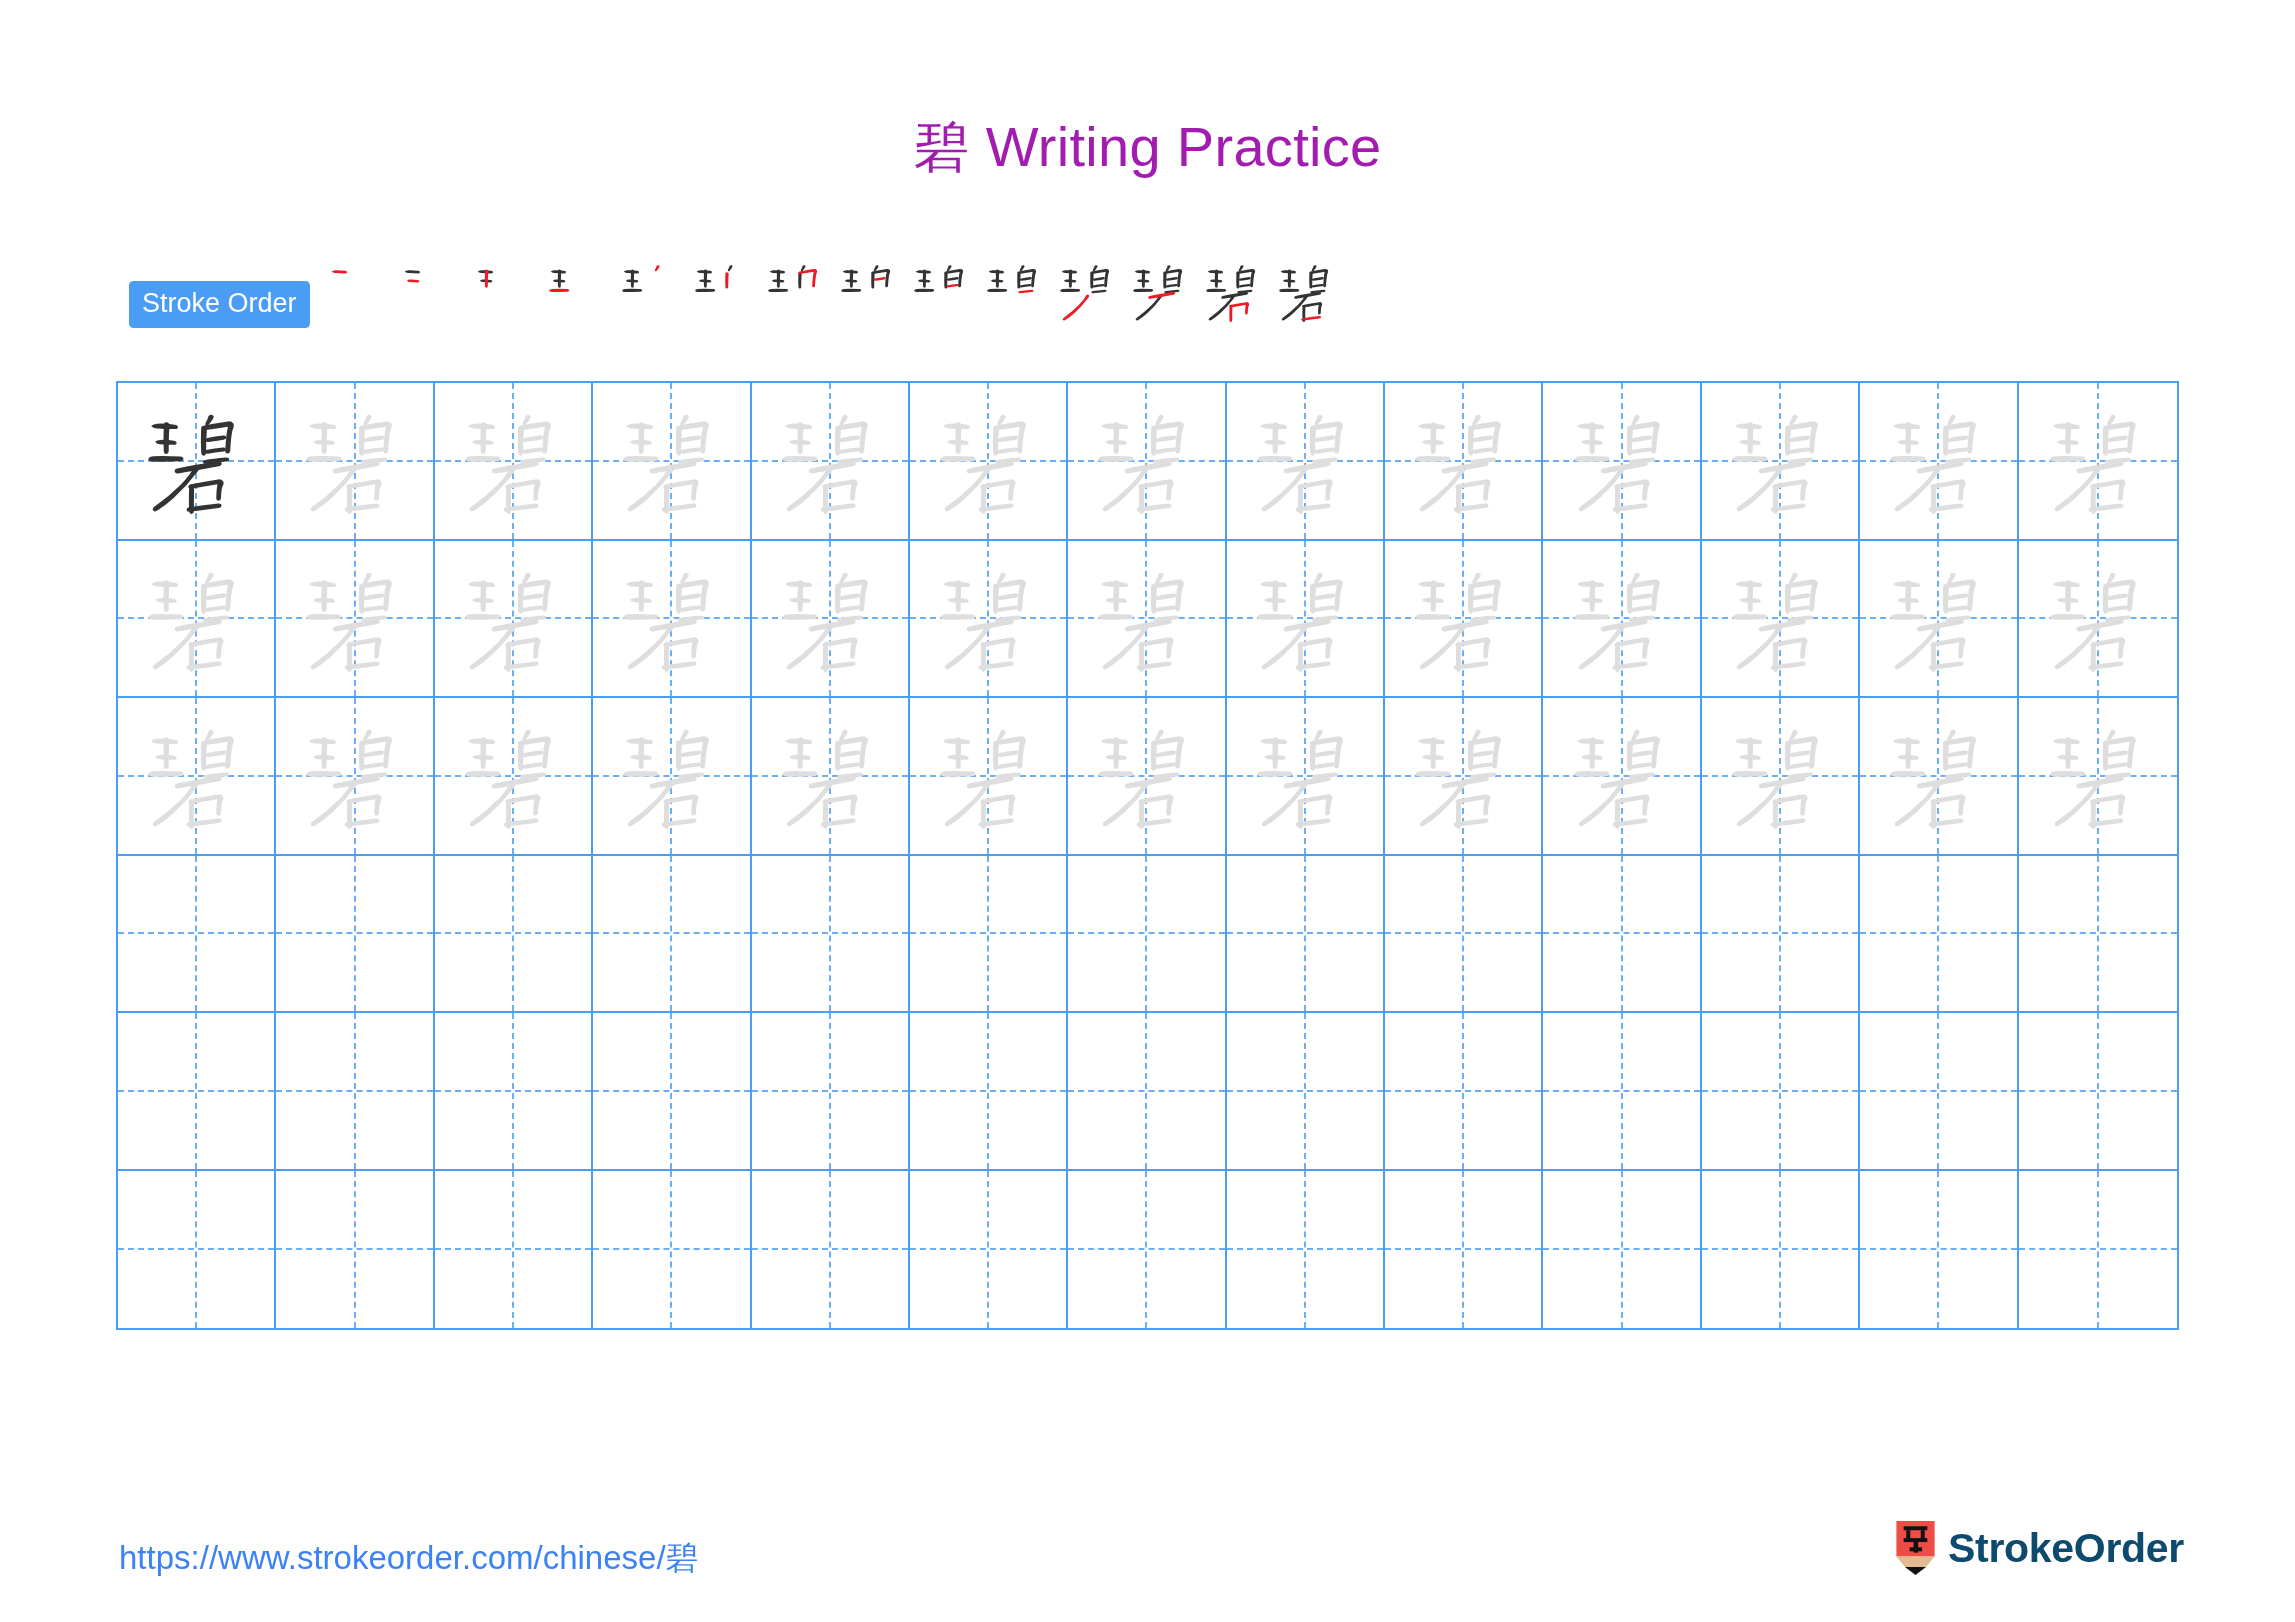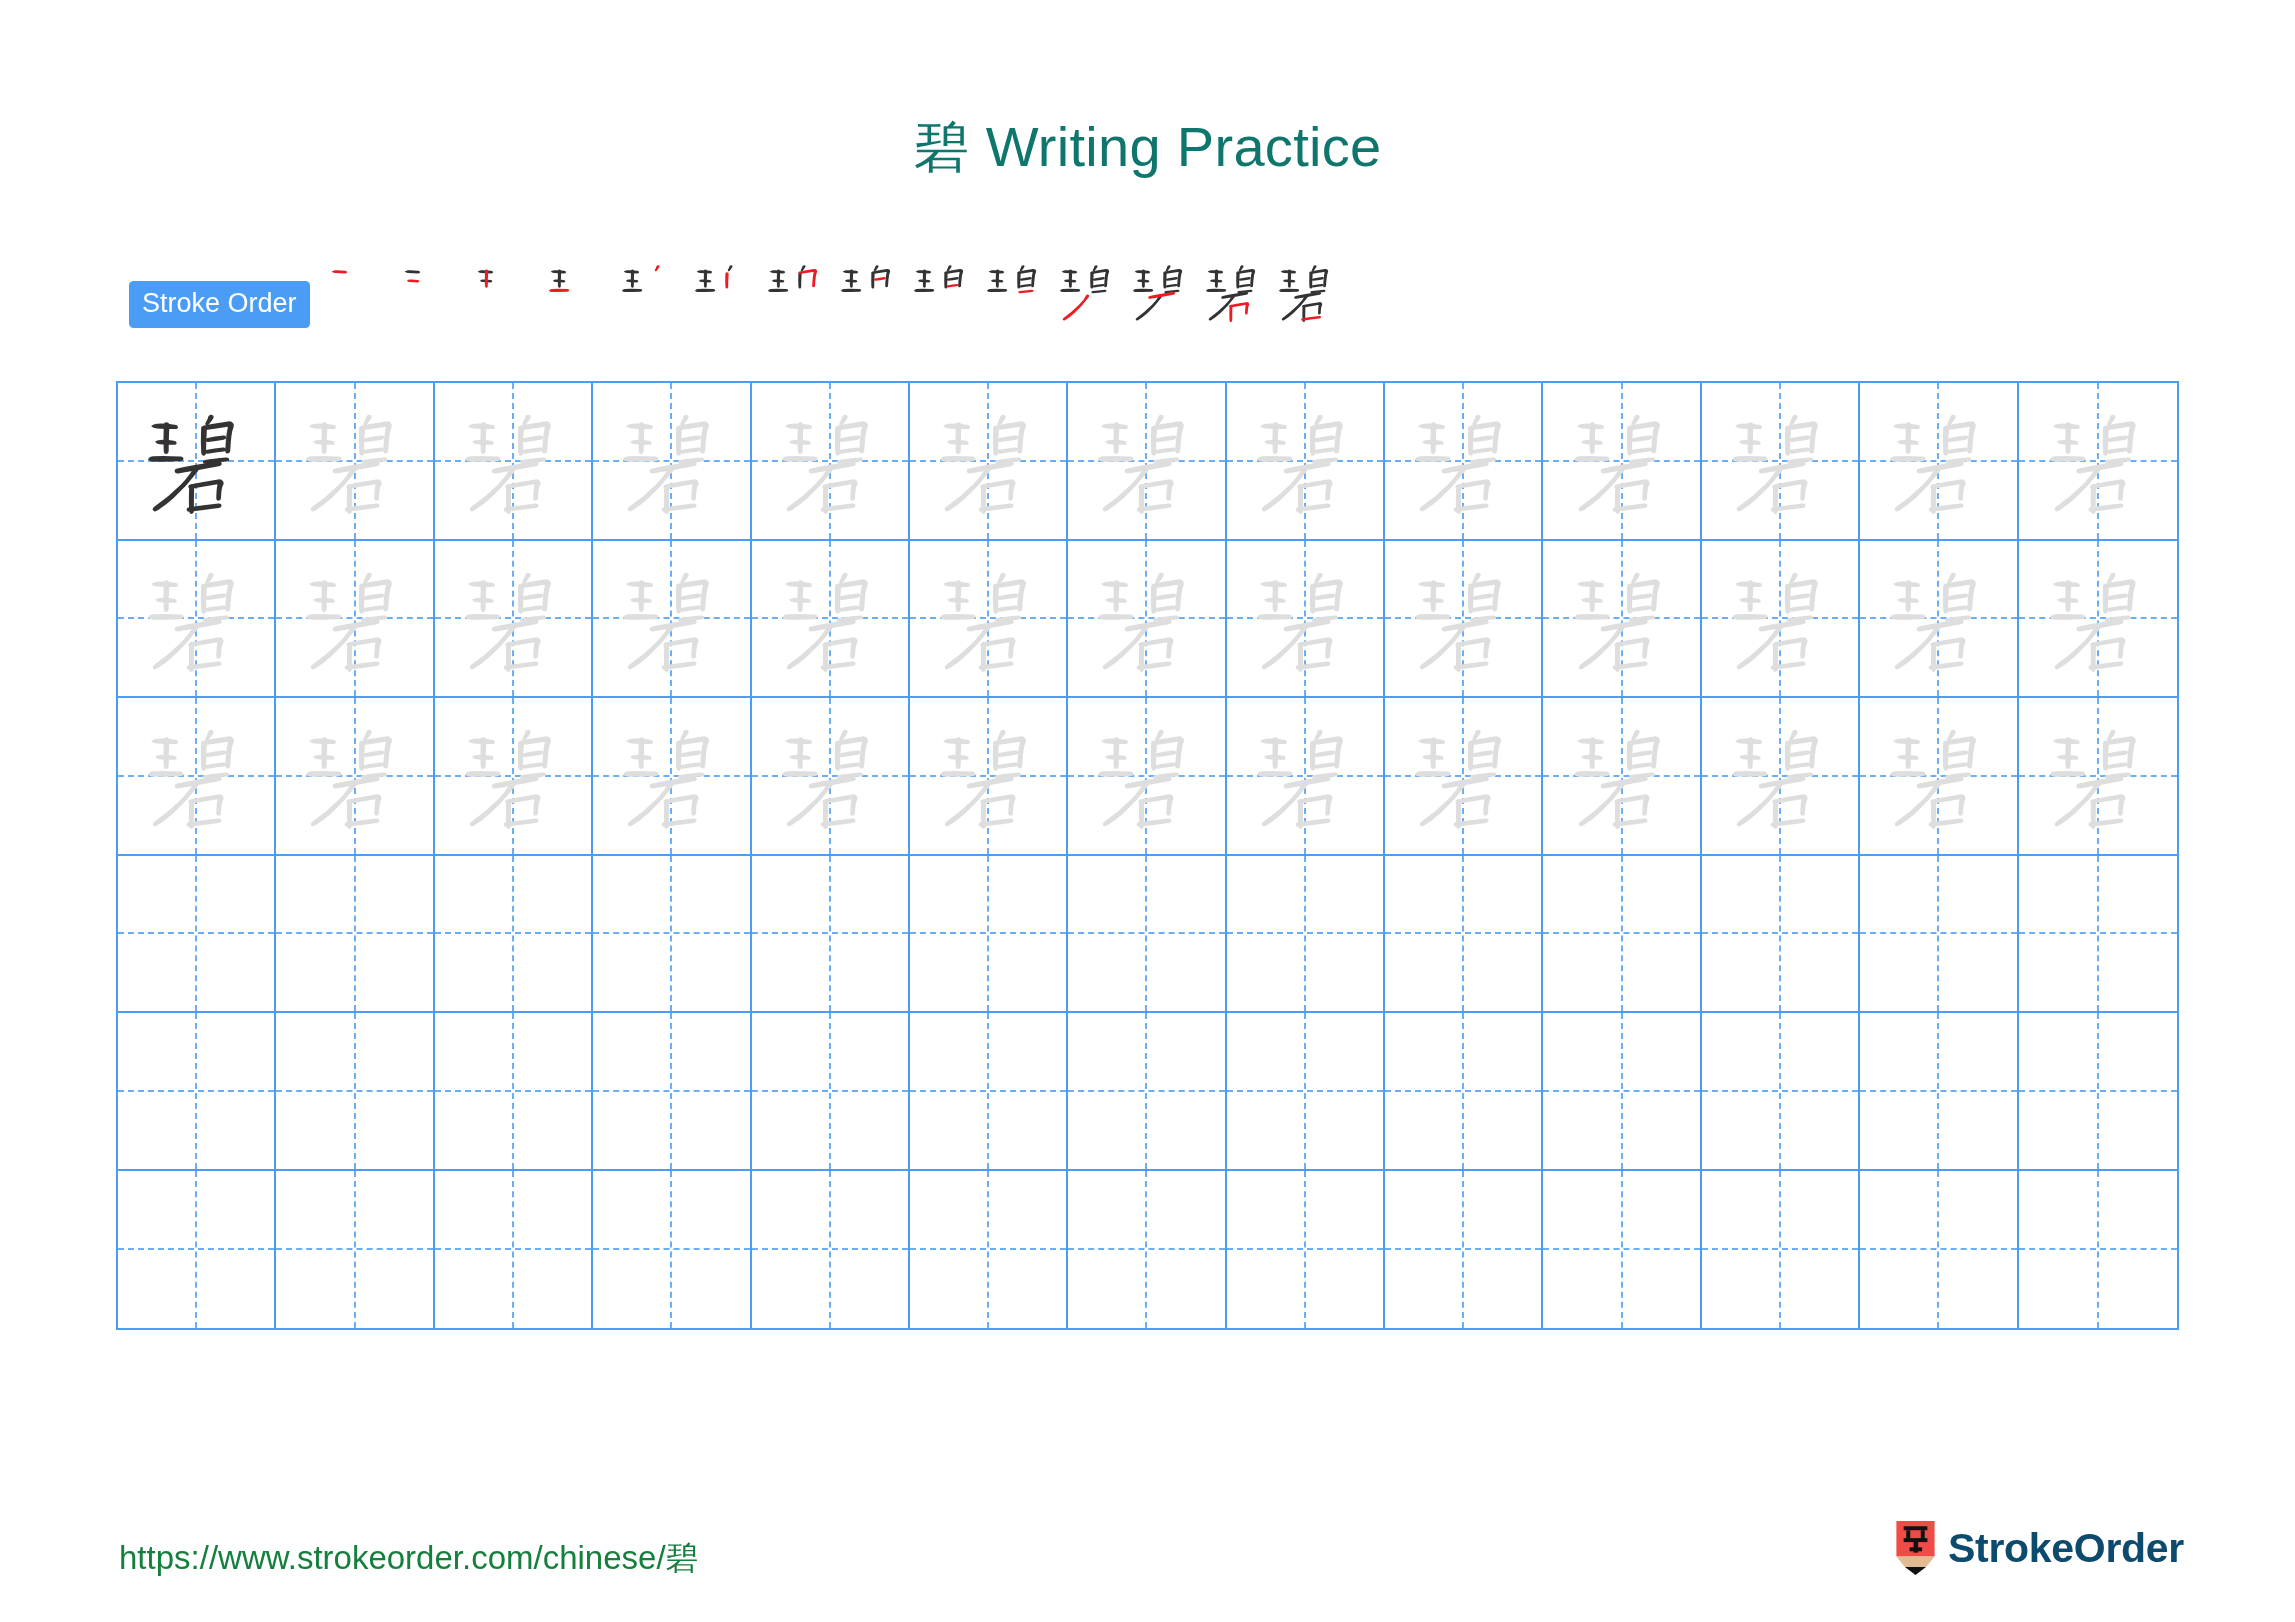--- a/index.html
+++ b/index.html
@@ -17,21 +17,21 @@
 
   
   #page-title {
     position: absolute;
     top: 110px;
     left: 0;
     width: 100%;
     text-align: center;
     font-size: 56px;
     font-weight: 400;
-    color: #0f766e;
+    color: #a21caf;
     letter-spacing: 0.3px;
     white-space: nowrap;
   }
   #page-title .t-char {
     font-family: "DejaVu Sans", "Liberation Sans", sans-serif;
   }
 
   
   #stroke-order-band {
     position: absolute;
@@ -130,21 +130,21 @@
   }
   .glyph-dark path  { fill: #333333; }
   .glyph-light path { fill: #dedede; }
 
   
   #footer-url {
     position: absolute;
     left: 119px;
     top: 1536px;
     font-size: 33px;
-    color: #15803d;
+    color: #3b82f6;
     white-space: nowrap;
   }
   #brand-logo {
     position: absolute;
     right: 111px;
     top: 1521px;
     display: flex;
     align-items: center;
     height: 54px;
   }

